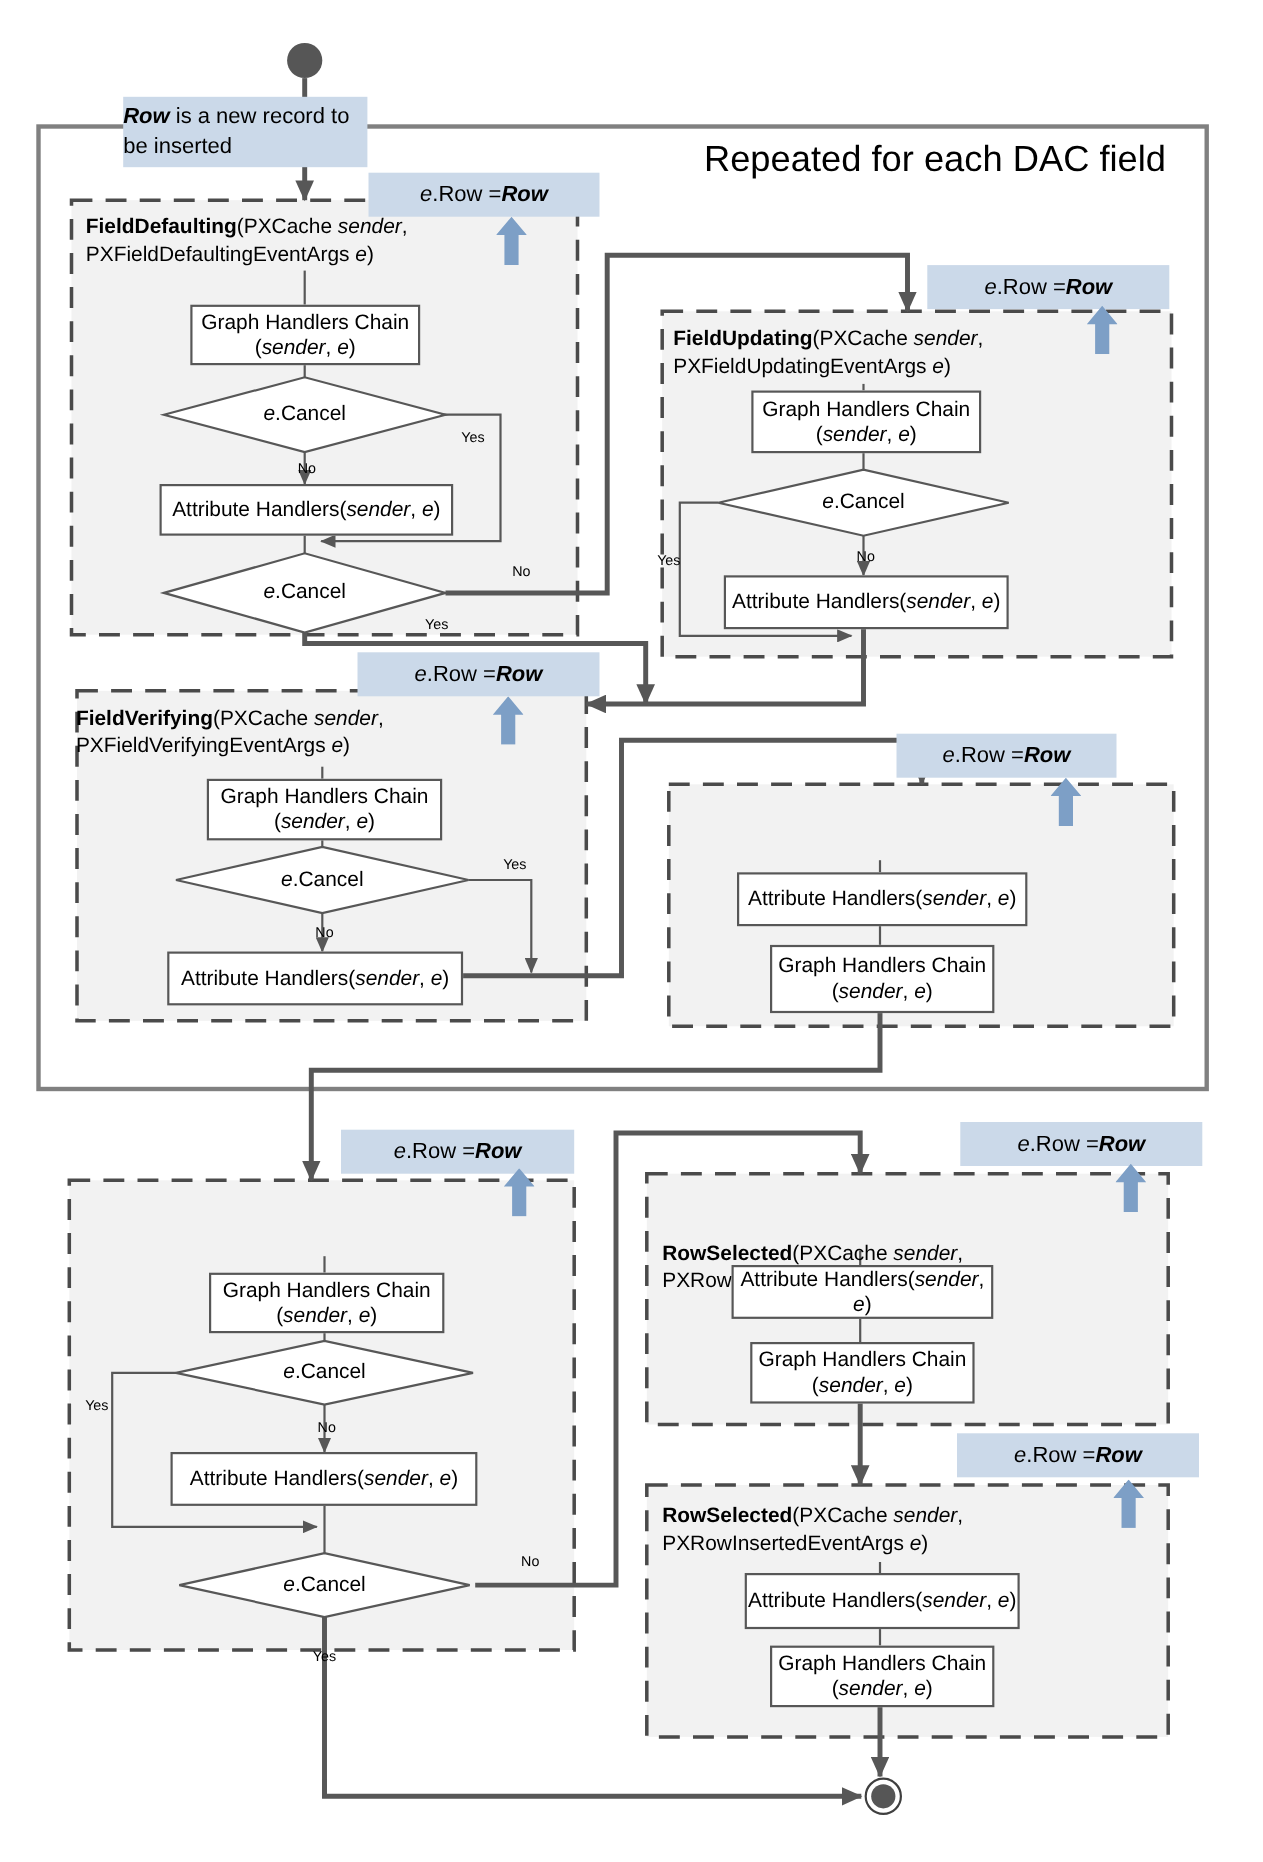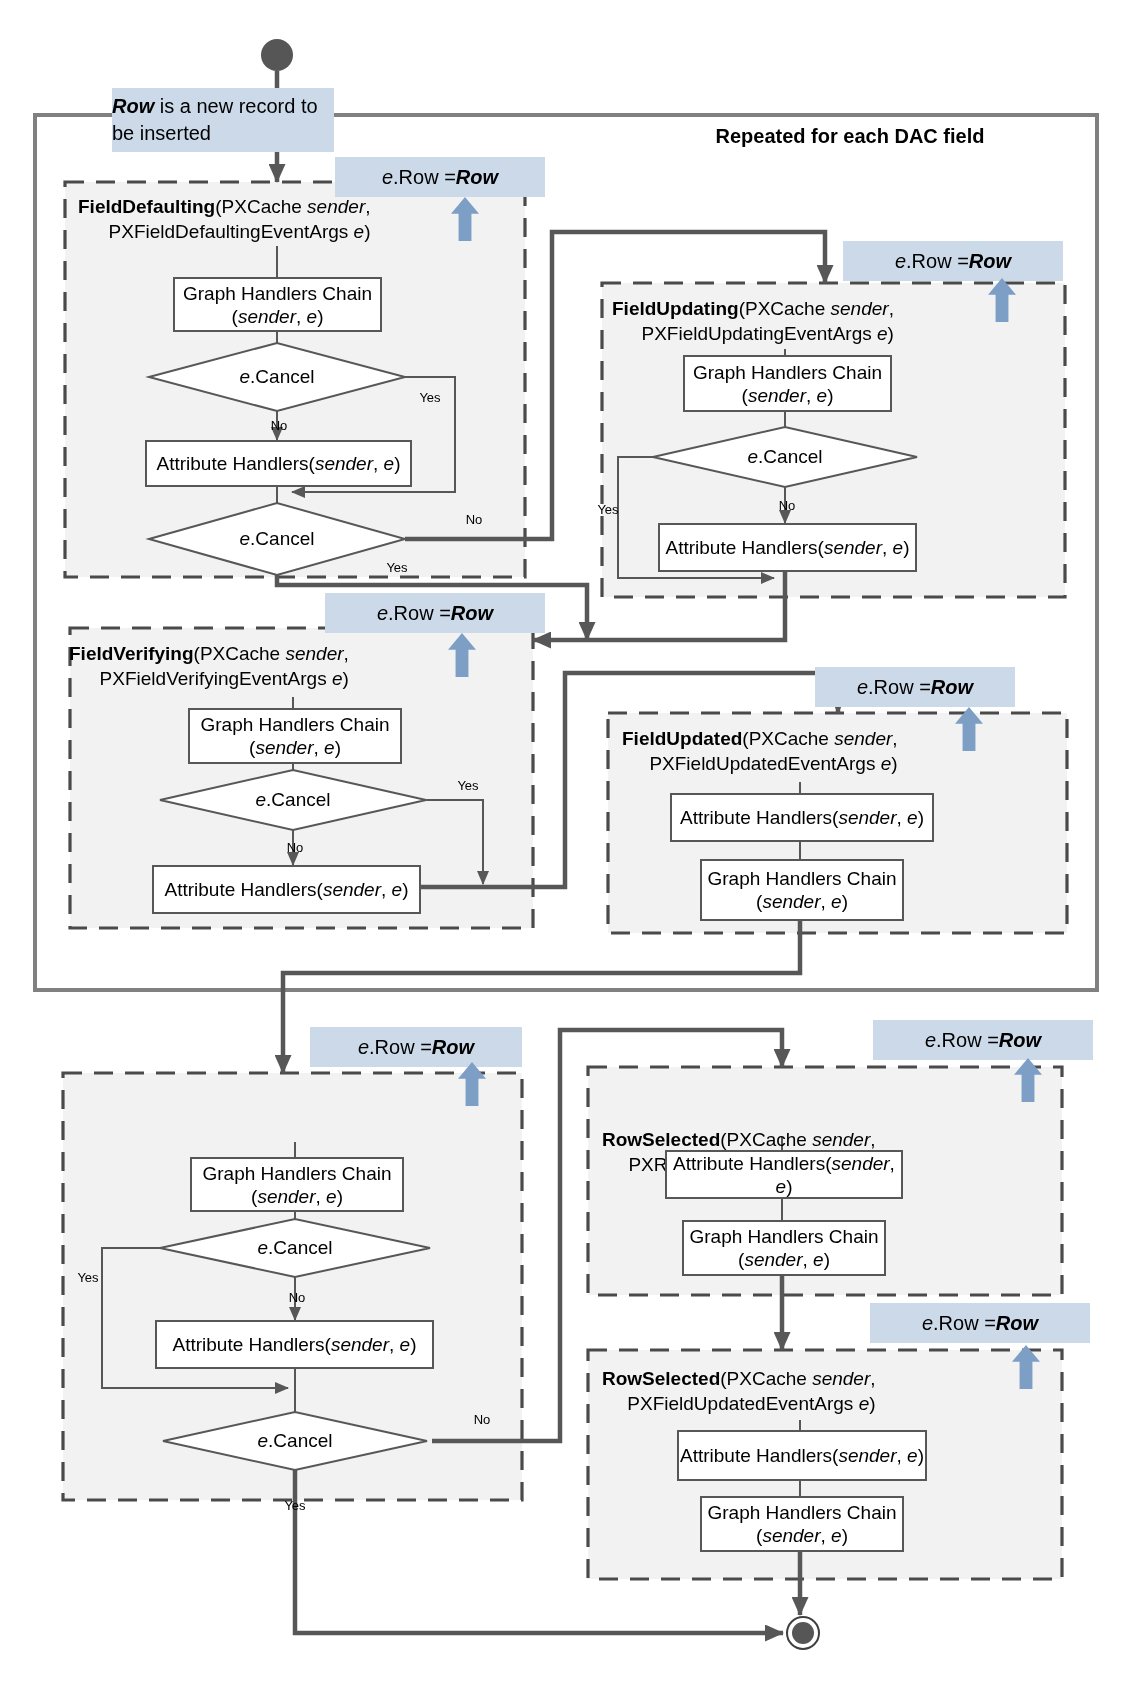--- a/index.html
+++ b/index.html
@@ -7,36 +7,36 @@
           font-family:"Liberation Sans",sans-serif;color:#000;overflow:hidden;}
   #wires{position:absolute;left:0;top:0;}
   .abs{position:absolute;}
   
   .node{position:absolute;background:#ffffff;border:2px solid #575757;
         display:flex;flex-direction:column;justify-content:center;align-items:center;
         font-size:19px;line-height:23px;text-align:center;}
   
   .title{position:absolute;font-size:19px;line-height:25px;white-space:nowrap;}
   .title .l1{text-align:right;}
-  .title .l2{text-align:right;}
+  .title .l2{text-align:left;}
   .title .nm{font-weight:bold;}
   
   .rowlbl{position:absolute;background:#cbd9e9;display:flex;align-items:center;
           justify-content:center;font-size:20px;}
   .bluearrow{position:absolute;width:28px;height:44px;background:#7d9fc6;
              clip-path:polygon(50% 0,100% 38%,73% 38%,73% 100%,27% 100%,27% 38%,0 38%);}
   
   .dlbl{position:absolute;width:120px;height:24px;display:flex;align-items:center;
         justify-content:center;font-size:19px;}
   
   .yn{position:absolute;width:44px;height:22px;font-size:13px;display:flex;
       align-items:center;justify-content:center;}
   .note{position:absolute;background:#cbd9e9;text-align:left;font-size:20px;
         line-height:27px;padding-top:5px;box-sizing:border-box;}
-  .repeat{position:absolute;font-size:20px;font-weight:bold;text-align:center;}
+  .repeat{position:absolute;font-size:33px;font-weight:normal;text-align:center;}
   .startnode{position:absolute;width:32px;height:32px;border-radius:50%;background:#565656;}
   .endnode{position:absolute;width:34px;height:34px;border-radius:50%;background:#ffffff;
            border:2px solid #3f3f3f;box-sizing:border-box;display:flex;
            align-items:center;justify-content:center;}
   .endnode .core{width:22px;height:22px;border-radius:50%;background:#565656;}
   i{font-style:italic;} b{font-weight:bold;}
 </style>
 </head>
 <body>
 
@@ -174,31 +174,27 @@
     <div class="l2"><span>PXFieldDefaultingEventArgs</span><span> </span><i>e</i><span>)</span></div>
   </div>
   <div class="title" style="left:612px;top:296px;">
     <div class="l1"><span class="nm">FieldUpdating</span><span>(PXCache </span><i>sender</i><span>,</span></div>
     <div class="l2"><span>PXFieldUpdatingEventArgs</span><span> </span><i>e</i><span>)</span></div>
   </div>
   <div class="title" style="left:69px;top:641px;">
     <div class="l1"><span class="nm">FieldVerifying</span><span>(PXCache </span><i>sender</i><span>,</span></div>
     <div class="l2"><span>PXFieldVerifyingEventArgs</span><span> </span><i>e</i><span>)</span></div>
   </div>
-  <div class="title" style="left:622px;top:726px;">
-    <div class="l1"><span class="nm">FieldUpdated</span><span>(PXCache </span><i>sender</i><span>,</span></div>
-    <div class="l2"><span>PXFieldUpdatedEventArgs</span><span> </span><i>e</i><span>)</span></div>
-  </div>
   <div class="title" style="left:602px;top:1083px;margin-top:44px;">
     <div class="l1"><span class="nm">RowSelected</span><span>(PXCache </span><i>sender</i><span>,</span></div>
     <div class="l2"><span>PXRowSelectedEventArgs</span><span> </span><i>e</i><span>)</span></div>
   </div>
   <div class="title" style="left:602px;top:1366px;">
     <div class="l1"><span class="nm">RowSelected</span><span>(PXCache </span><i>sender</i><span>,</span></div>
-    <div class="l2"><span>PXFieldUpdatedEventArgs</span><span> </span><i>e</i><span>)</span></div>
+    <div class="l2"><span>PXRowInsertedEventArgs</span><span> </span><i>e</i><span>)</span></div>
   </div>
 
   <div class="node" style="left:173px;top:277px;width:205px;height:51px;">
     <div><span>Graph Handlers Chain</span></div>
     <div><span>(</span><i>sender</i><span>, </span><i>e</i><span>)</span></div>
   </div>
   <div class="node" style="left:145px;top:440px;width:263px;height:43px;">
     <div><span>Attribute Handlers</span><span>(</span><i>sender</i><span>, </span><i>e</i><span>)</span></div>
   </div>
   <div class="node" style="left:683px;top:355px;width:205px;height:53px;">

